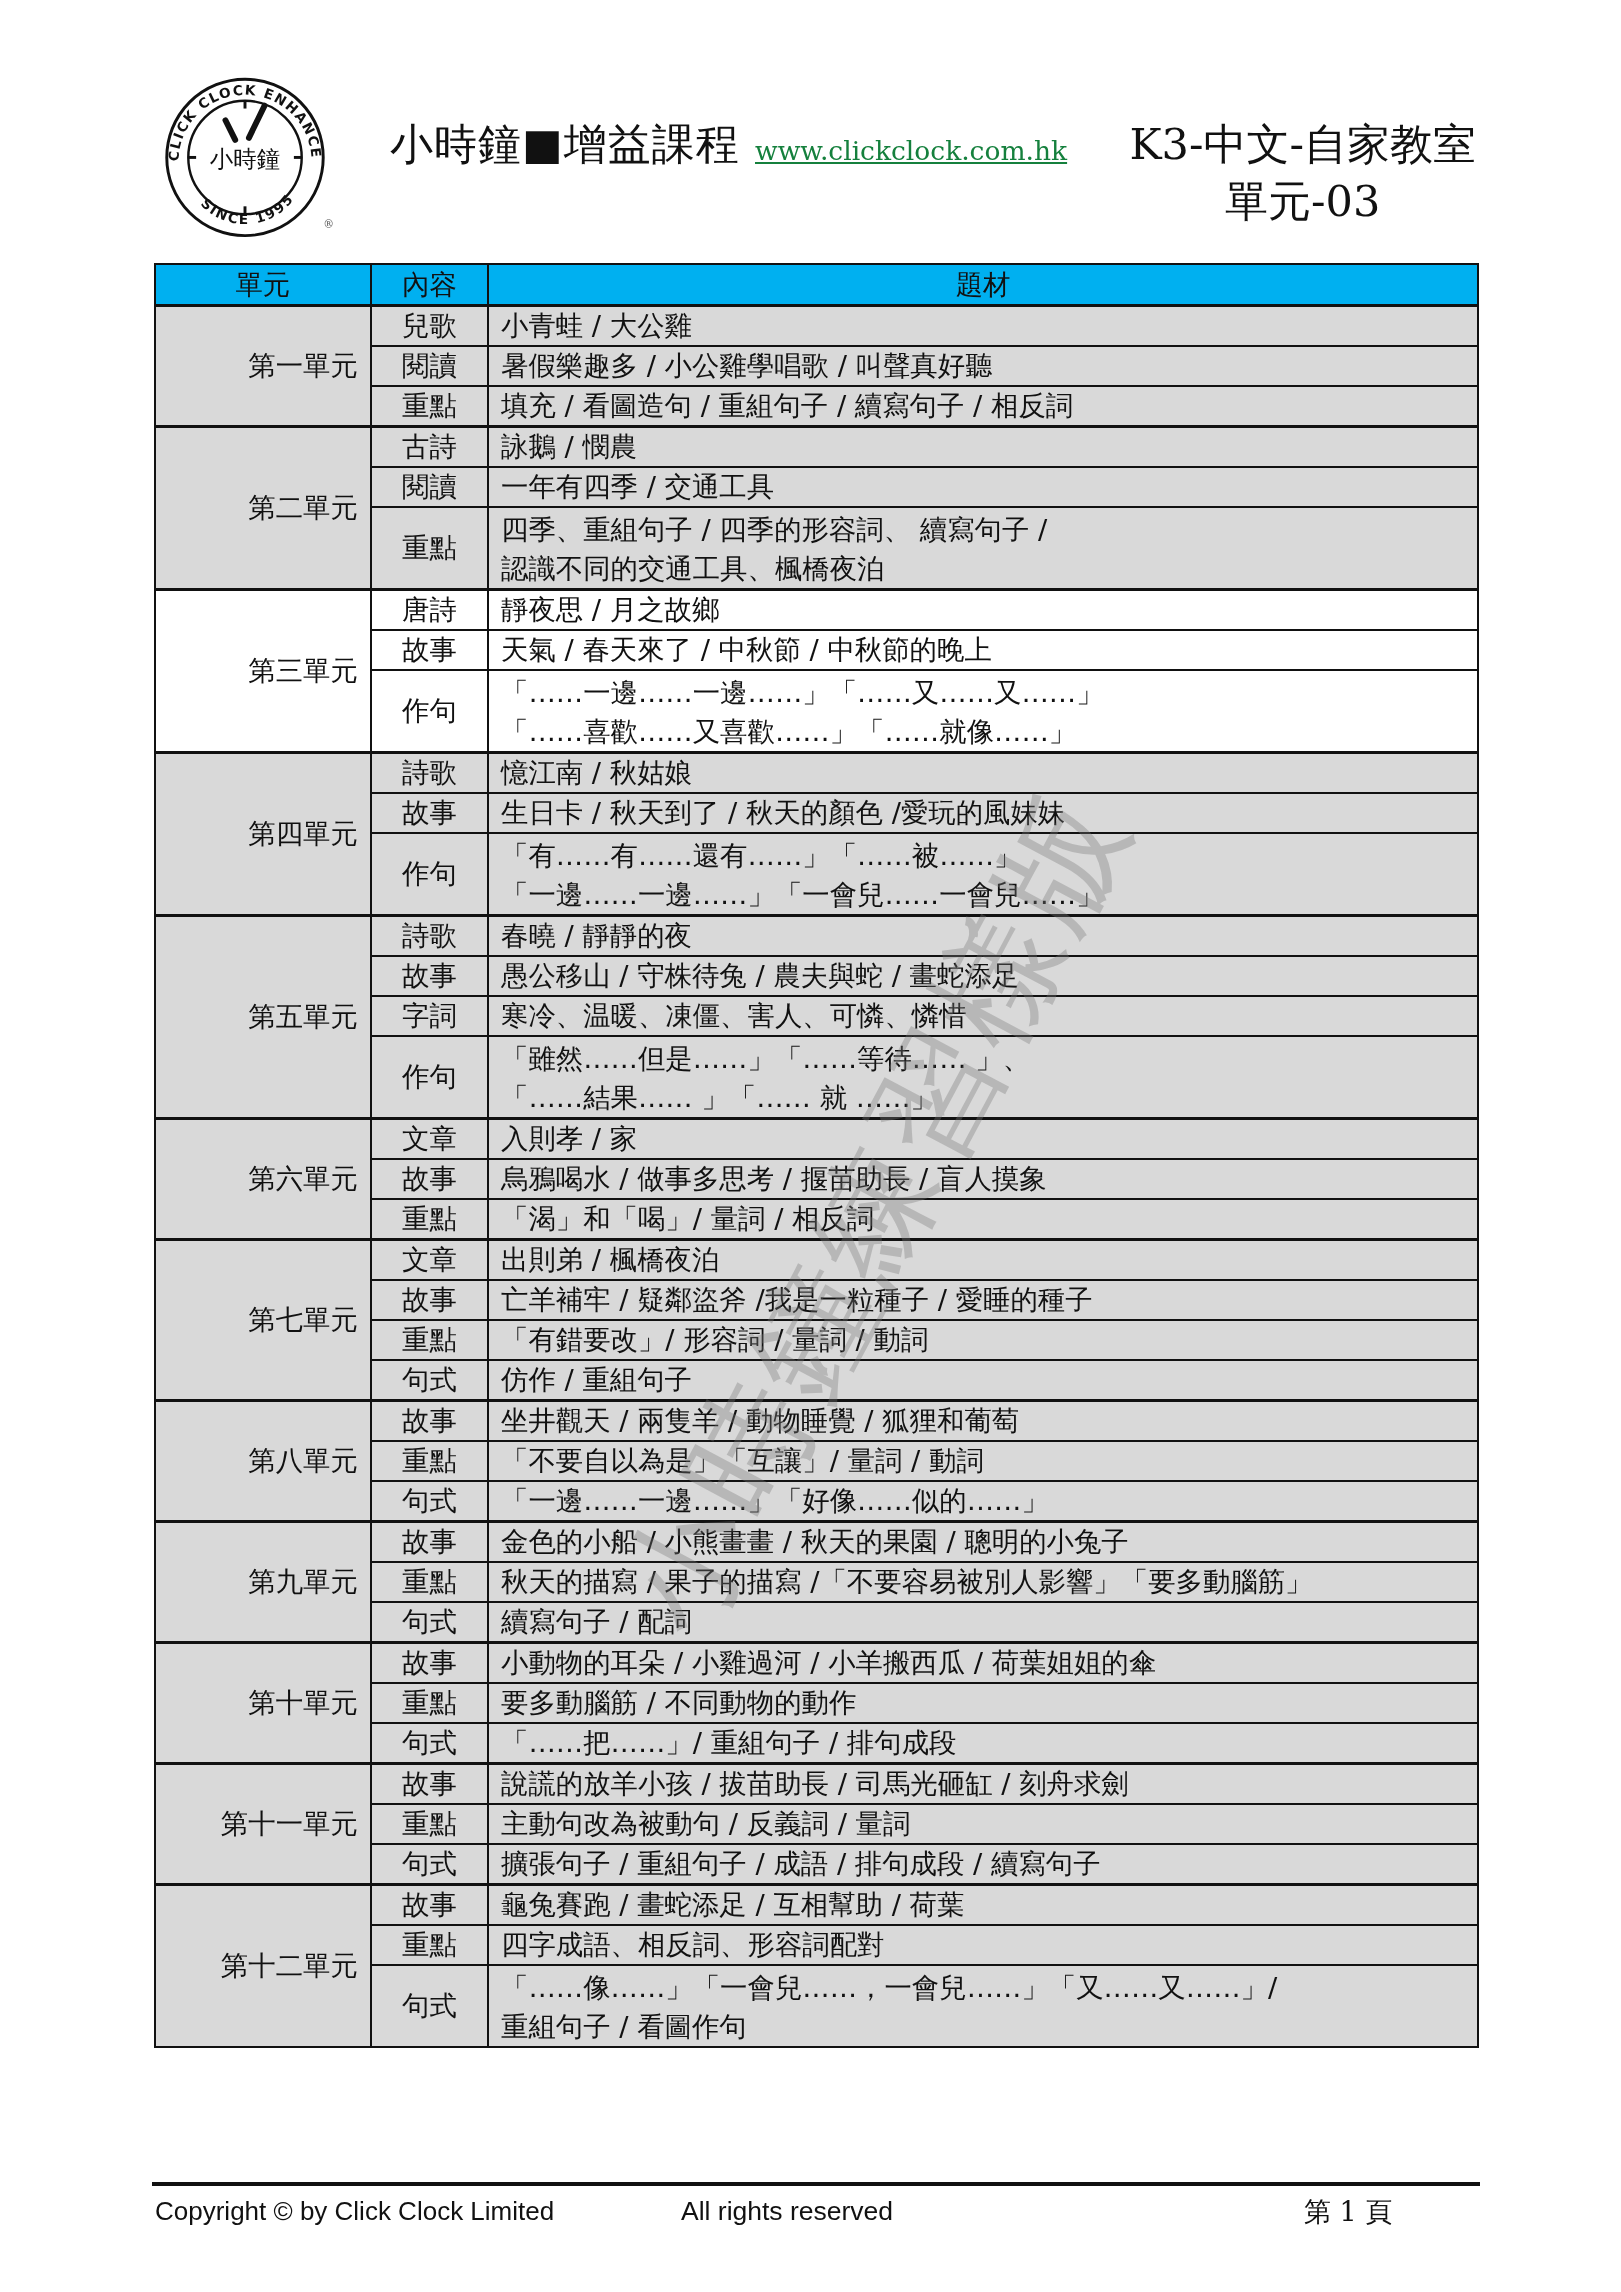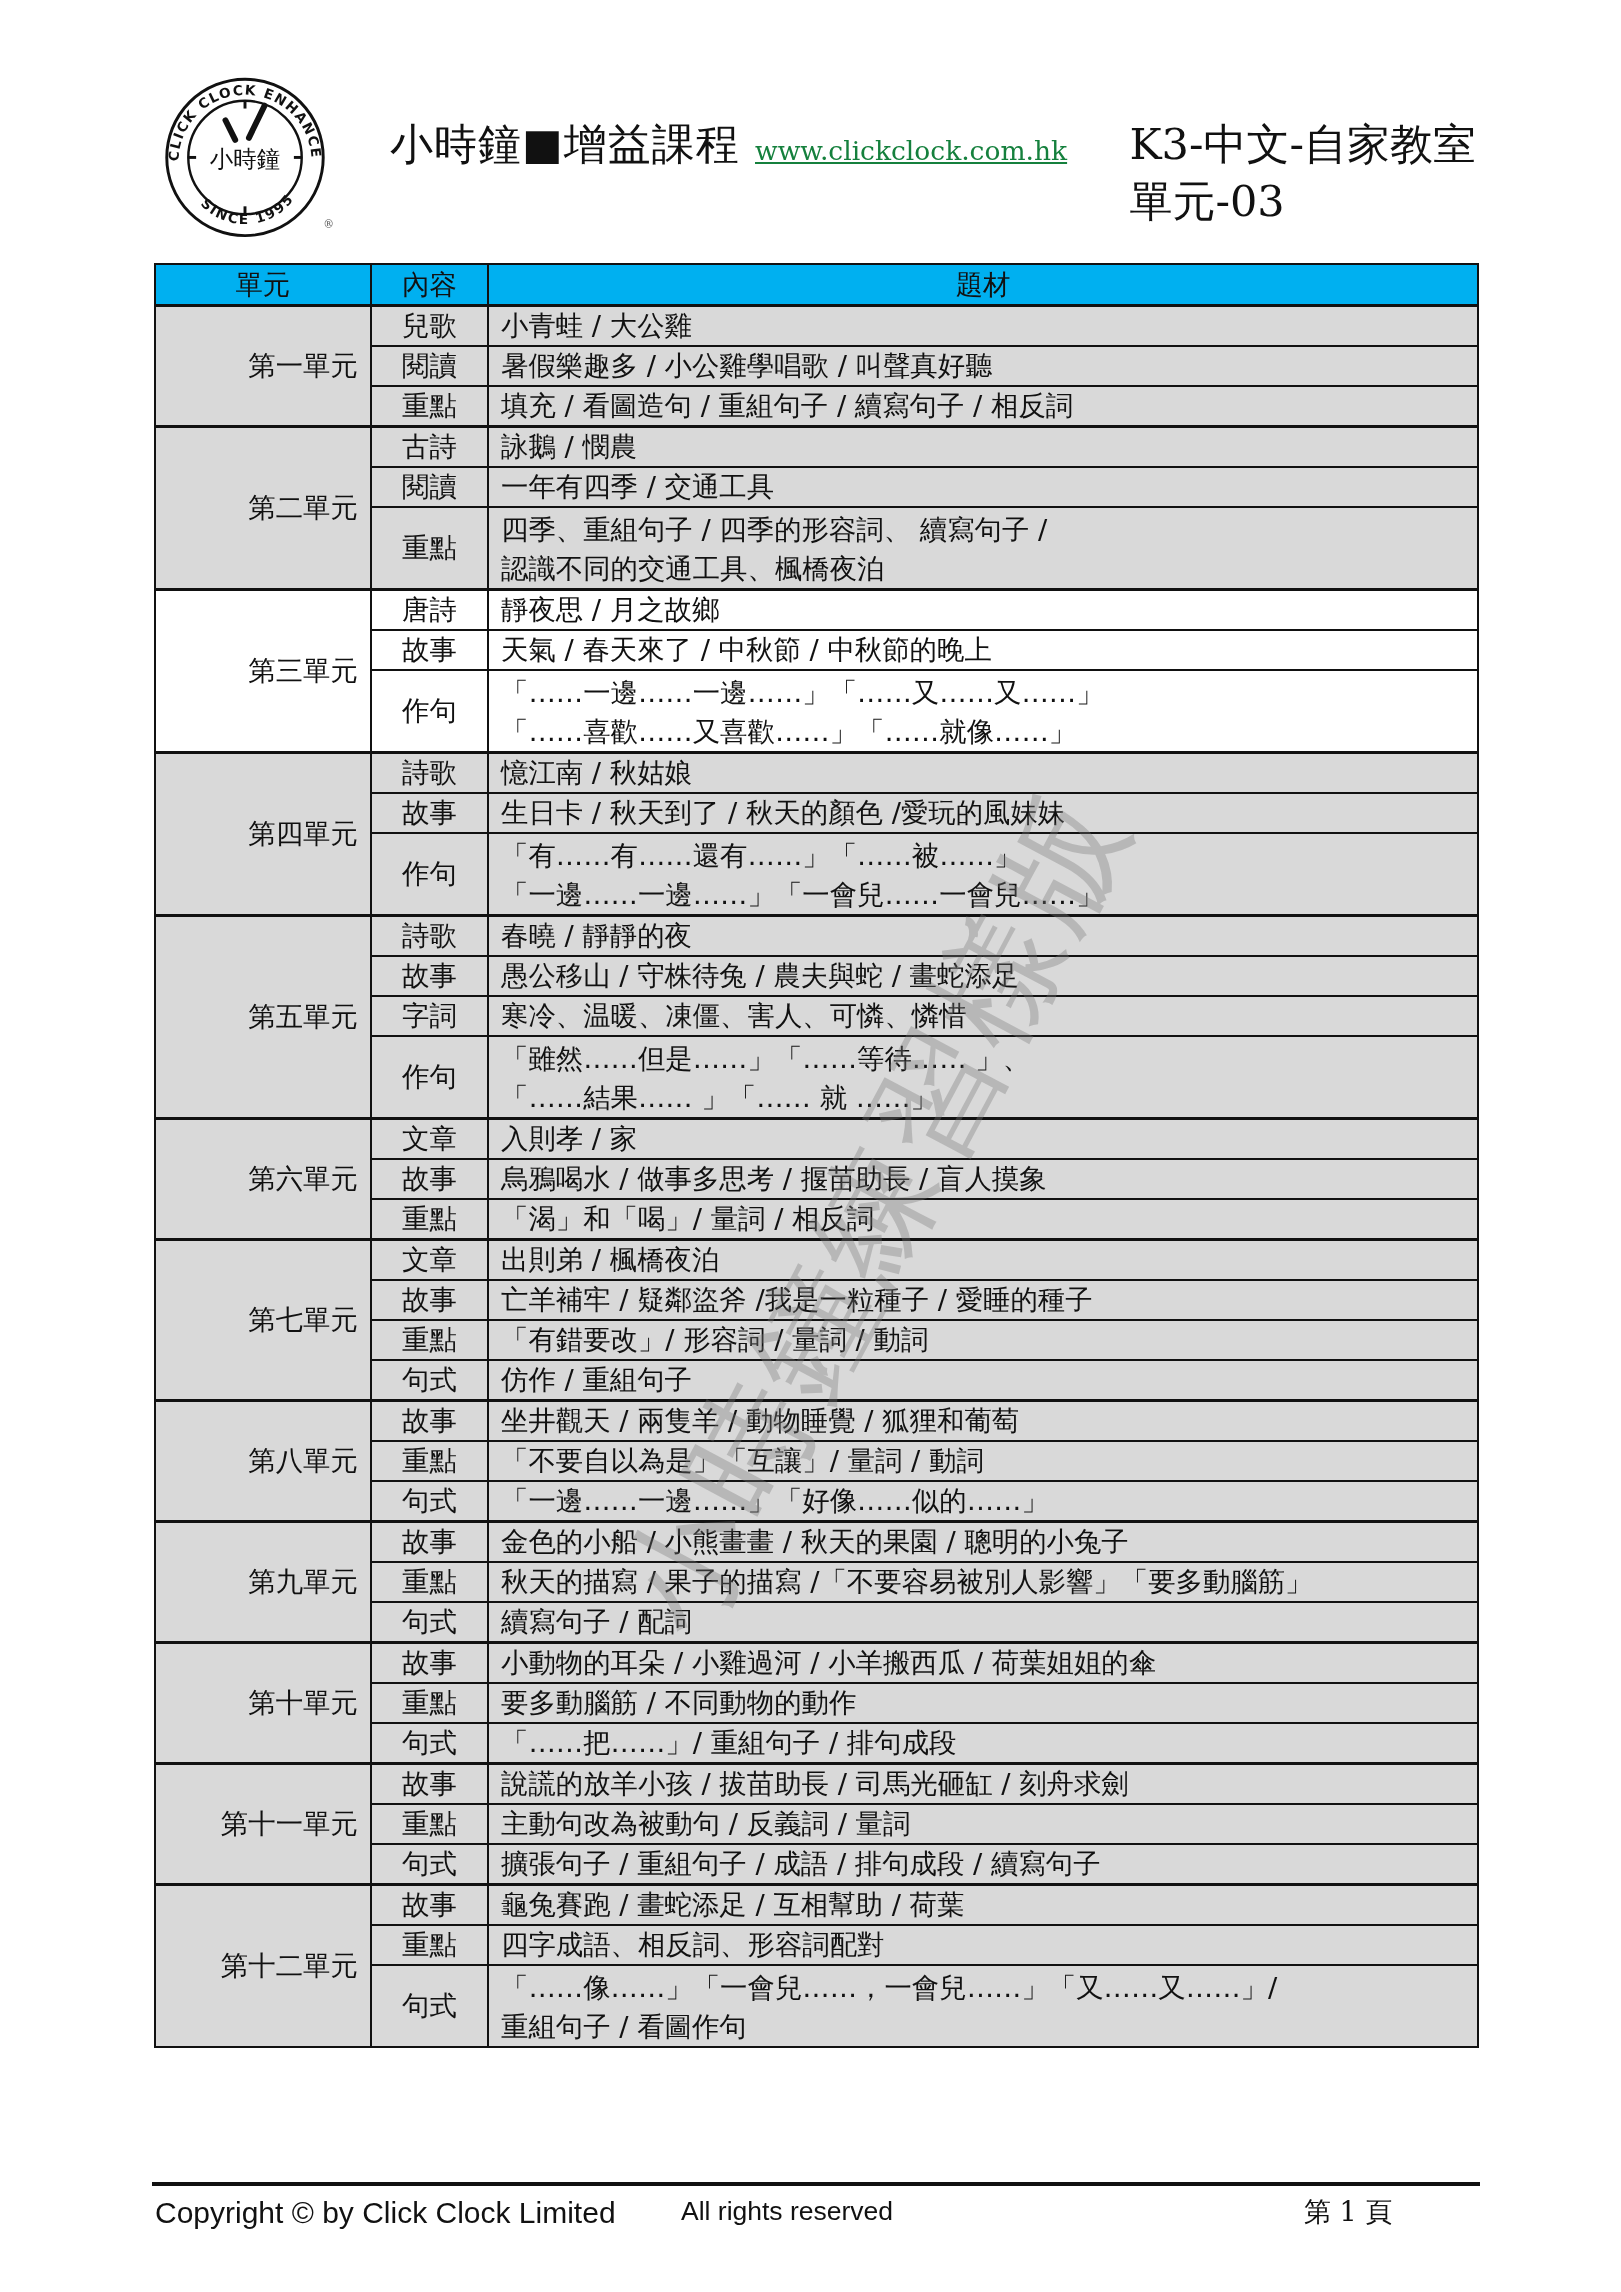--- a/index.html
+++ b/index.html
@@ -1,38 +1,38 @@
 <!DOCTYPE html>
 <html><head>
   <meta charset="utf-8">
   <style>
     html, body { margin:0; padding:0; background:#ffffff; }
     body { width:1621px; height:2293px; position:relative; overflow:hidden;
            font-family:"DejaVu Serif","Liberation Serif",serif; color:#111; }
     .logo { position:absolute; left:157px; top:71px; width:176px; height:167px; }
     .brand-title { position:absolute; left:390px; top:116px; font-size:43px; letter-spacing:1px; color:#111; }
     .brand-url { position:absolute; left:755px; top:135px; font-size:26.5px; color:#15803d; text-decoration:underline; }
-    .doc-title { position:absolute; right:145px; top:116px; font-size:43px; text-align:left; line-height:57px; }
+    .doc-title { position:absolute; right:145px; top:116px; font-size:43px; text-align:center; line-height:57px; }
     table.syllabus { position:absolute; left:154px; top:263px; width:1325px; border-collapse:collapse;
                      font-family:"DejaVu Sans","Liberation Sans",sans-serif; font-size:27.4px; }
     table.syllabus th, table.syllabus td { border:2px solid #111; padding:0 11.8px; height:38px; line-height:38px; }
     table.syllabus thead th { background:#00b0f0; font-weight:normal; color:#111; text-align:center; height:39px; }
     table.syllabus tbody td { background:#d9d9d9; }
     table.syllabus tbody.white td { background:#ffffff; }
     td.unit { width:190px; text-align:right; padding-left:15.7px; }
     td.cat { width:92px; text-align:center; }
     td.topic { text-align:left; }
     td.topic.multi { line-height:39px; padding-top:2px; padding-bottom:0; }
     tbody.unit-group tr:first-child td { border-top:3.9px solid #111; }
     .col-unit { width:214px; } .col-cat { width:116px; }
     .watermark { position:absolute; left:412px; top:1127px; font-size:127px; color:rgba(120,120,120,0.35);
                  transform:rotate(-62deg); transform-origin:center; white-space:nowrap; pointer-events:none;
                  font-family:"DejaVu Serif",serif; letter-spacing:5.9px; }
     .footer-line { position:absolute; left:152px; top:2182px; width:1328px; height:3.9px; background:#111; }
-    .footer-left { position:absolute; left:155px; top:2196px; font-family:"Liberation Sans",sans-serif; font-size:30px; }
+    .footer-left { position:absolute; left:155px; top:2196px; font-family:"Liberation Sans",sans-serif; font-size:26px; }
     .footer-mid { position:absolute; left:681px; top:2196px; font-family:"Liberation Sans",sans-serif; font-size:26.5px; }
     .footer-right { position:absolute; left:1304px; top:2194px; font-size:27px; }
   </style>
 </head>
 <body>
 
 <svg class="logo" viewBox="0 0 180 170">
   <defs>
     <path id="arcTop" d="M 22 92 A 68 68 0 0 1 158 92"></path>
     <path id="arcBot" d="M 38 128 A 62 62 0 0 0 142 128"></path>

